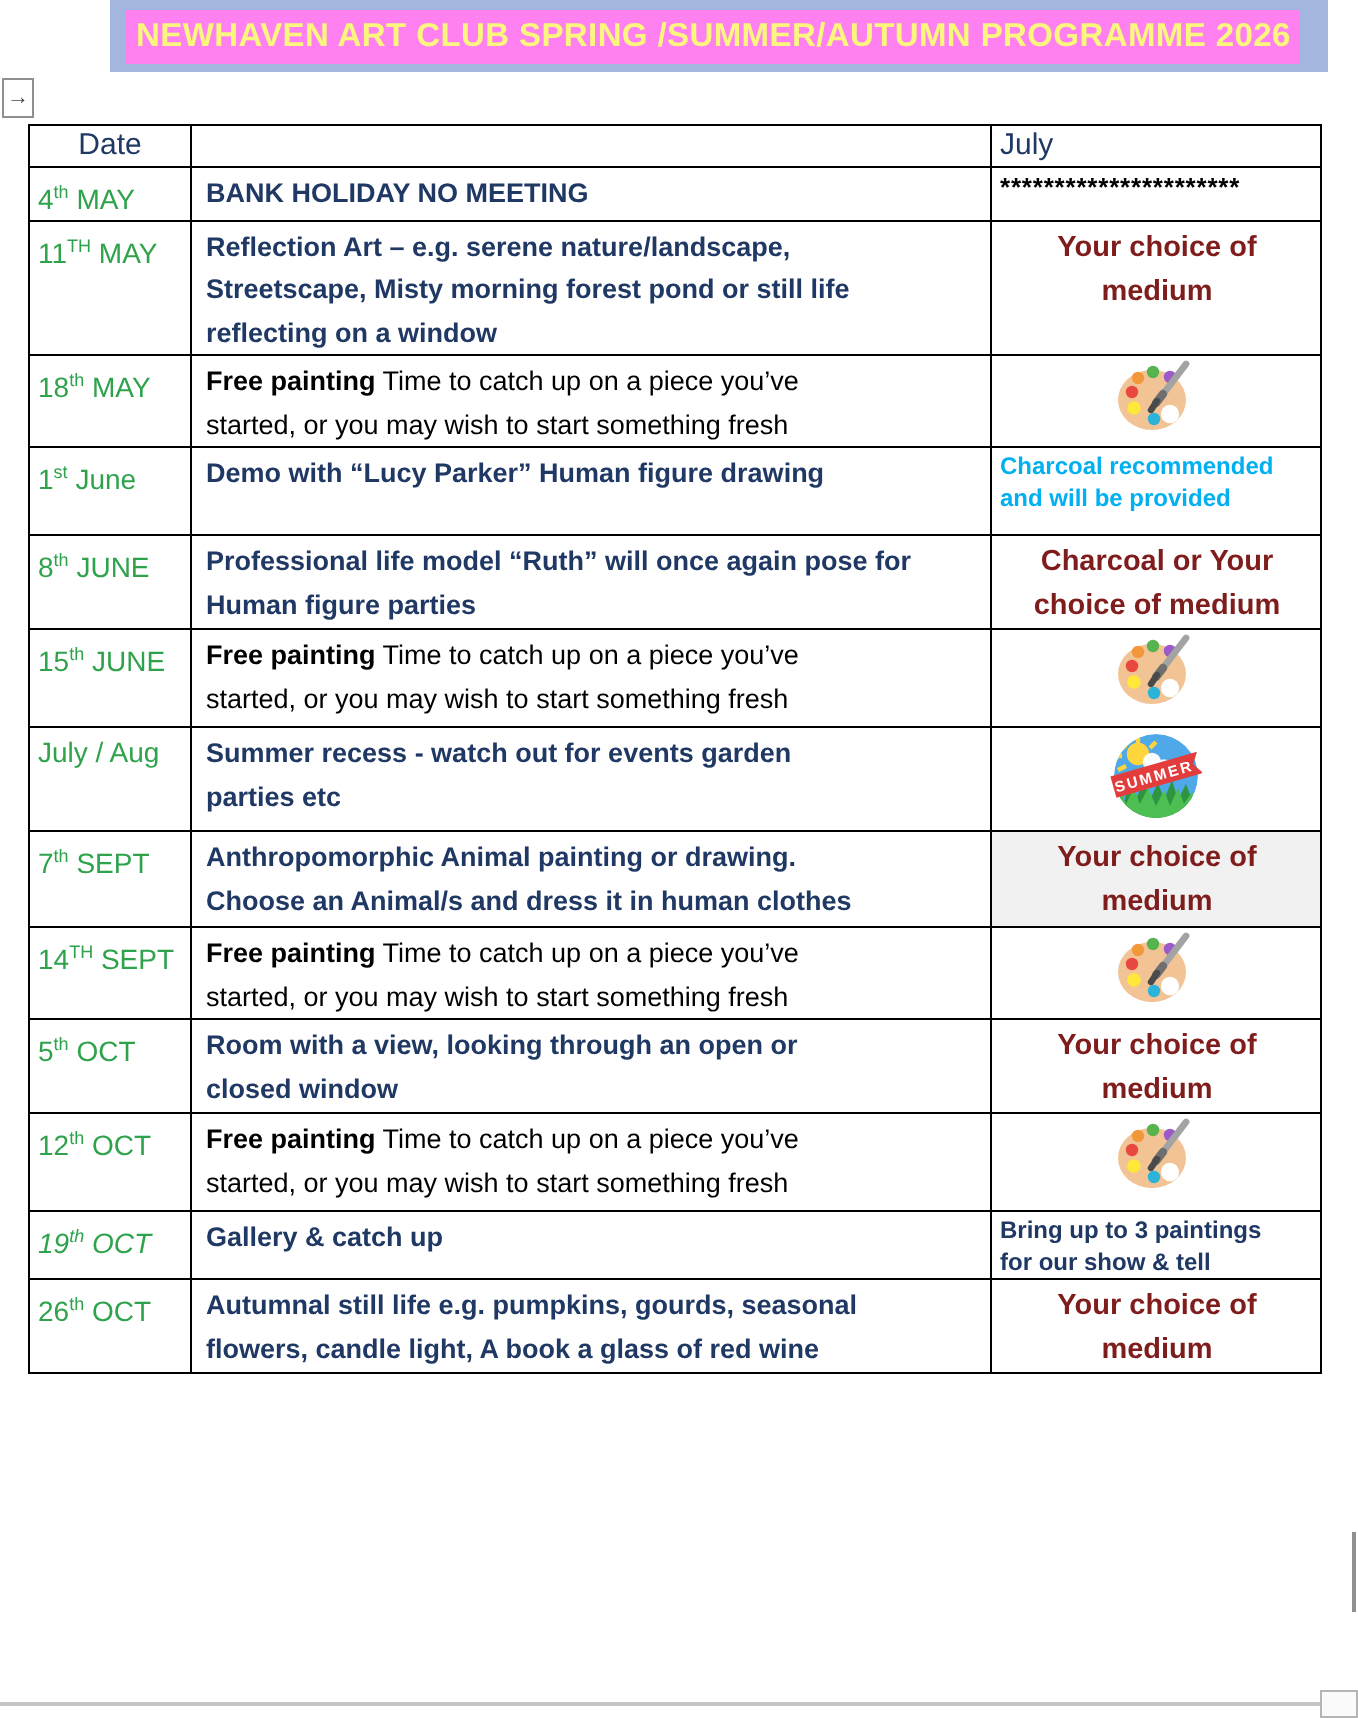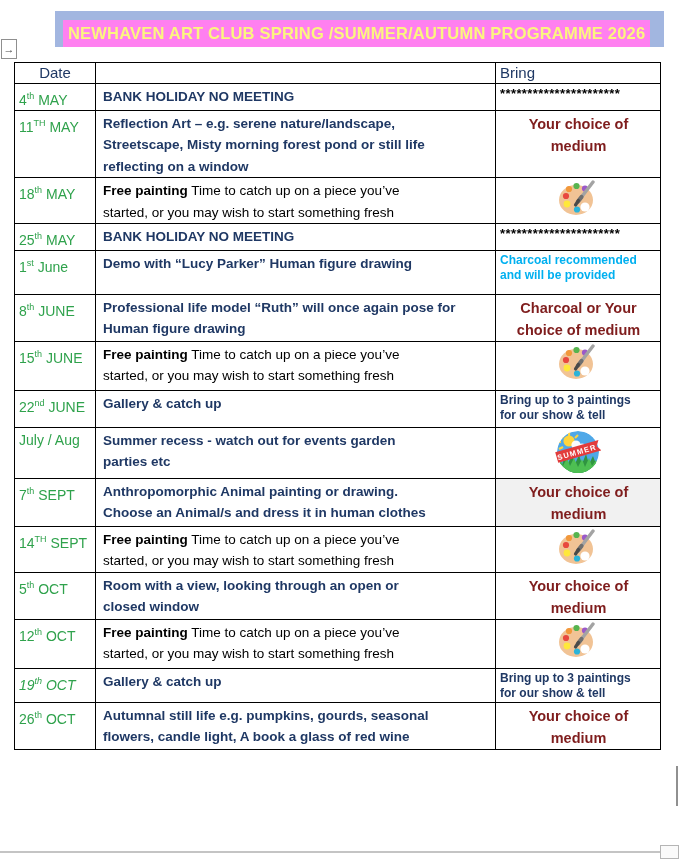--- a/index.html
+++ b/index.html
@@ -1,22 +1,22 @@
 <!DOCTYPE html>
 <html><head>
 <meta charset="utf-8">
 <style>
   html,body{margin:0;padding:0;}
   body{
     width:679px;height:859px;position:relative;overflow:hidden;
     background:#ffffff;font-family:"Liberation Sans",sans-serif;
   }
   .title-band{
-    position:absolute;left:55px;top:11px;width:609px;height:36px;
-    background:#a2b6e0;display:flex;align-items:flex-end;
+    position:absolute;left:55px;top:0;width:609px;height:36px;
+    background:#a2b6e0;display:flex;align-items:center;
   }
   .title-hl{
     margin-left:8px;background:#ff80f0;color:#fbf67e;
     font-weight:bold;font-size:16.5px;letter-spacing:.2px;
     padding:4px 5px;white-space:nowrap;
   }
   .anchor{
     position:absolute;left:1px;top:39px;width:14px;height:18px;
     border:1px solid #8f8f8f;background:#fff;color:#444;
     display:flex;align-items:center;justify-content:center;
@@ -82,21 +82,21 @@
 <table class="programme">
   <colgroup>
     <col style="width:81px">
       <col style="width:400px">
       <col style="width:165px">
   </colgroup>
   <thead>
     <tr>
       <th class="c-date">Date</th>
       <th class="c-desc"></th>
-      <th class="c-notes">Bring</th>
+      <th class="c-notes">July</th>
     </tr>
   </thead>
   <tbody id="rows">
       <tr style="height: 22px;">
         <td class="date date-light"><span>4</span><sup>th</sup><span> MAY</span></td>
         <td class="desc desc-navy desc-indent">
           <span class="line">BANK HOLIDAY NO MEETING</span>
         </td>
         <td class="notes">
           <span class="nline note-stars">**********************</span>
@@ -127,44 +127,35 @@
     <circle cx="18.5" cy="6" r="3.1" fill="#56b44f"></circle>
     <circle cx="27" cy="8.5" r="3.1" fill="#9b59c9"></circle>
     <circle cx="9" cy="24" r="3.4" fill="#ffe83a"></circle>
     <circle cx="19" cy="29.5" r="3.1" fill="#2bb3d9"></circle>
     <circle cx="27" cy="27" r="4.6" fill="#ffffff"></circle>
     <path d="M35 2 L22 19" stroke="#a3a3a3" stroke-width="3.4" stroke-linecap="round"></path>
     <path d="M23.5 17 L20 21.5" stroke="#6f6f6f" stroke-width="4.2" stroke-linecap="round"></path>
     <path d="M20.5 20.5 L17.5 25" stroke="#4a4a4a" stroke-width="3.2" stroke-linecap="round"></path>
   </svg></span></td>
       </tr>
-      <tr style="height: 24px;">
-        <td class="date"><span>25</span><sup>th</sup><span> MAY</span></td>
-        <td class="desc desc-navy">
-          <span class="line">BANK HOLIDAY NO MEETING</span>
-        </td>
-        <td class="notes">
-          <span class="nline note-stars">**********************</span>
-        </td>
-      </tr>
       <tr style="height: 44px;">
         <td class="date"><span>1</span><sup>st</sup><span> June</span></td>
         <td class="desc desc-navy">
           <span class="line">Demo with “Lucy Parker” Human figure drawing</span>
         </td>
         <td class="notes">
           <span class="nline note-cyan-small">Charcoal recommended</span>
           <span class="nline note-cyan-small">and will be provided</span>
         </td>
       </tr>
       <tr style="height: 45px;">
         <td class="date"><span>8</span><sup>th</sup><span> JUNE</span></td>
         <td class="desc desc-navy">
           <span class="line">Professional life model “Ruth” will once again pose for</span>
-          <span class="line">Human figure drawing</span>
+          <span class="line">Human figure parties</span>
         </td>
         <td class="notes">
           <span class="nline note-cyan-big">Charcoal or Your</span>
           <span class="nline note-cyan-big">choice of medium</span>
         </td>
       </tr>
       <tr style="height: 49px;">
         <td class="date"><span>15</span><sup>th</sup><span> JUNE</span></td>
         <td class="desc desc-pink">
           <span class="line"><span class="lead">Free painting</span> Time to catch up on a piece you’ve</span>
@@ -176,30 +167,20 @@
     <circle cx="11" cy="9" r="3.1" fill="#f2983b"></circle>
     <circle cx="18.5" cy="6" r="3.1" fill="#56b44f"></circle>
     <circle cx="27" cy="8.5" r="3.1" fill="#9b59c9"></circle>
     <circle cx="9" cy="24" r="3.4" fill="#ffe83a"></circle>
     <circle cx="19" cy="29.5" r="3.1" fill="#2bb3d9"></circle>
     <circle cx="27" cy="27" r="4.6" fill="#ffffff"></circle>
     <path d="M35 2 L22 19" stroke="#a3a3a3" stroke-width="3.4" stroke-linecap="round"></path>
     <path d="M23.5 17 L20 21.5" stroke="#6f6f6f" stroke-width="4.2" stroke-linecap="round"></path>
     <path d="M20.5 20.5 L17.5 25" stroke="#4a4a4a" stroke-width="3.2" stroke-linecap="round"></path>
   </svg></span></td>
-      </tr>
-      <tr style="height: 37px;">
-        <td class="date"><span>22</span><sup>nd</sup><span> JUNE</span></td>
-        <td class="desc desc-navy">
-          <span class="line">Gallery &amp; catch up</span>
-        </td>
-        <td class="notes">
-          <span class="nline note-navy-small">Bring up to 3 paintings</span>
-          <span class="nline note-navy-small">for our show &amp; tell</span>
-        </td>
       </tr>
       <tr style="height: 45px;">
         <td class="date"><span>July / Aug</span></td>
         <td class="desc desc-navy">
           <span class="line">Summer recess - watch out for events garden</span>
           <span class="line">parties etc</span>
         </td>
         <td class="note-icon-cell"><span class="icon-wrap"><svg width="46" height="44" viewBox="0 0 46 44">
     <defs>
                 <clipPath id="sc">

